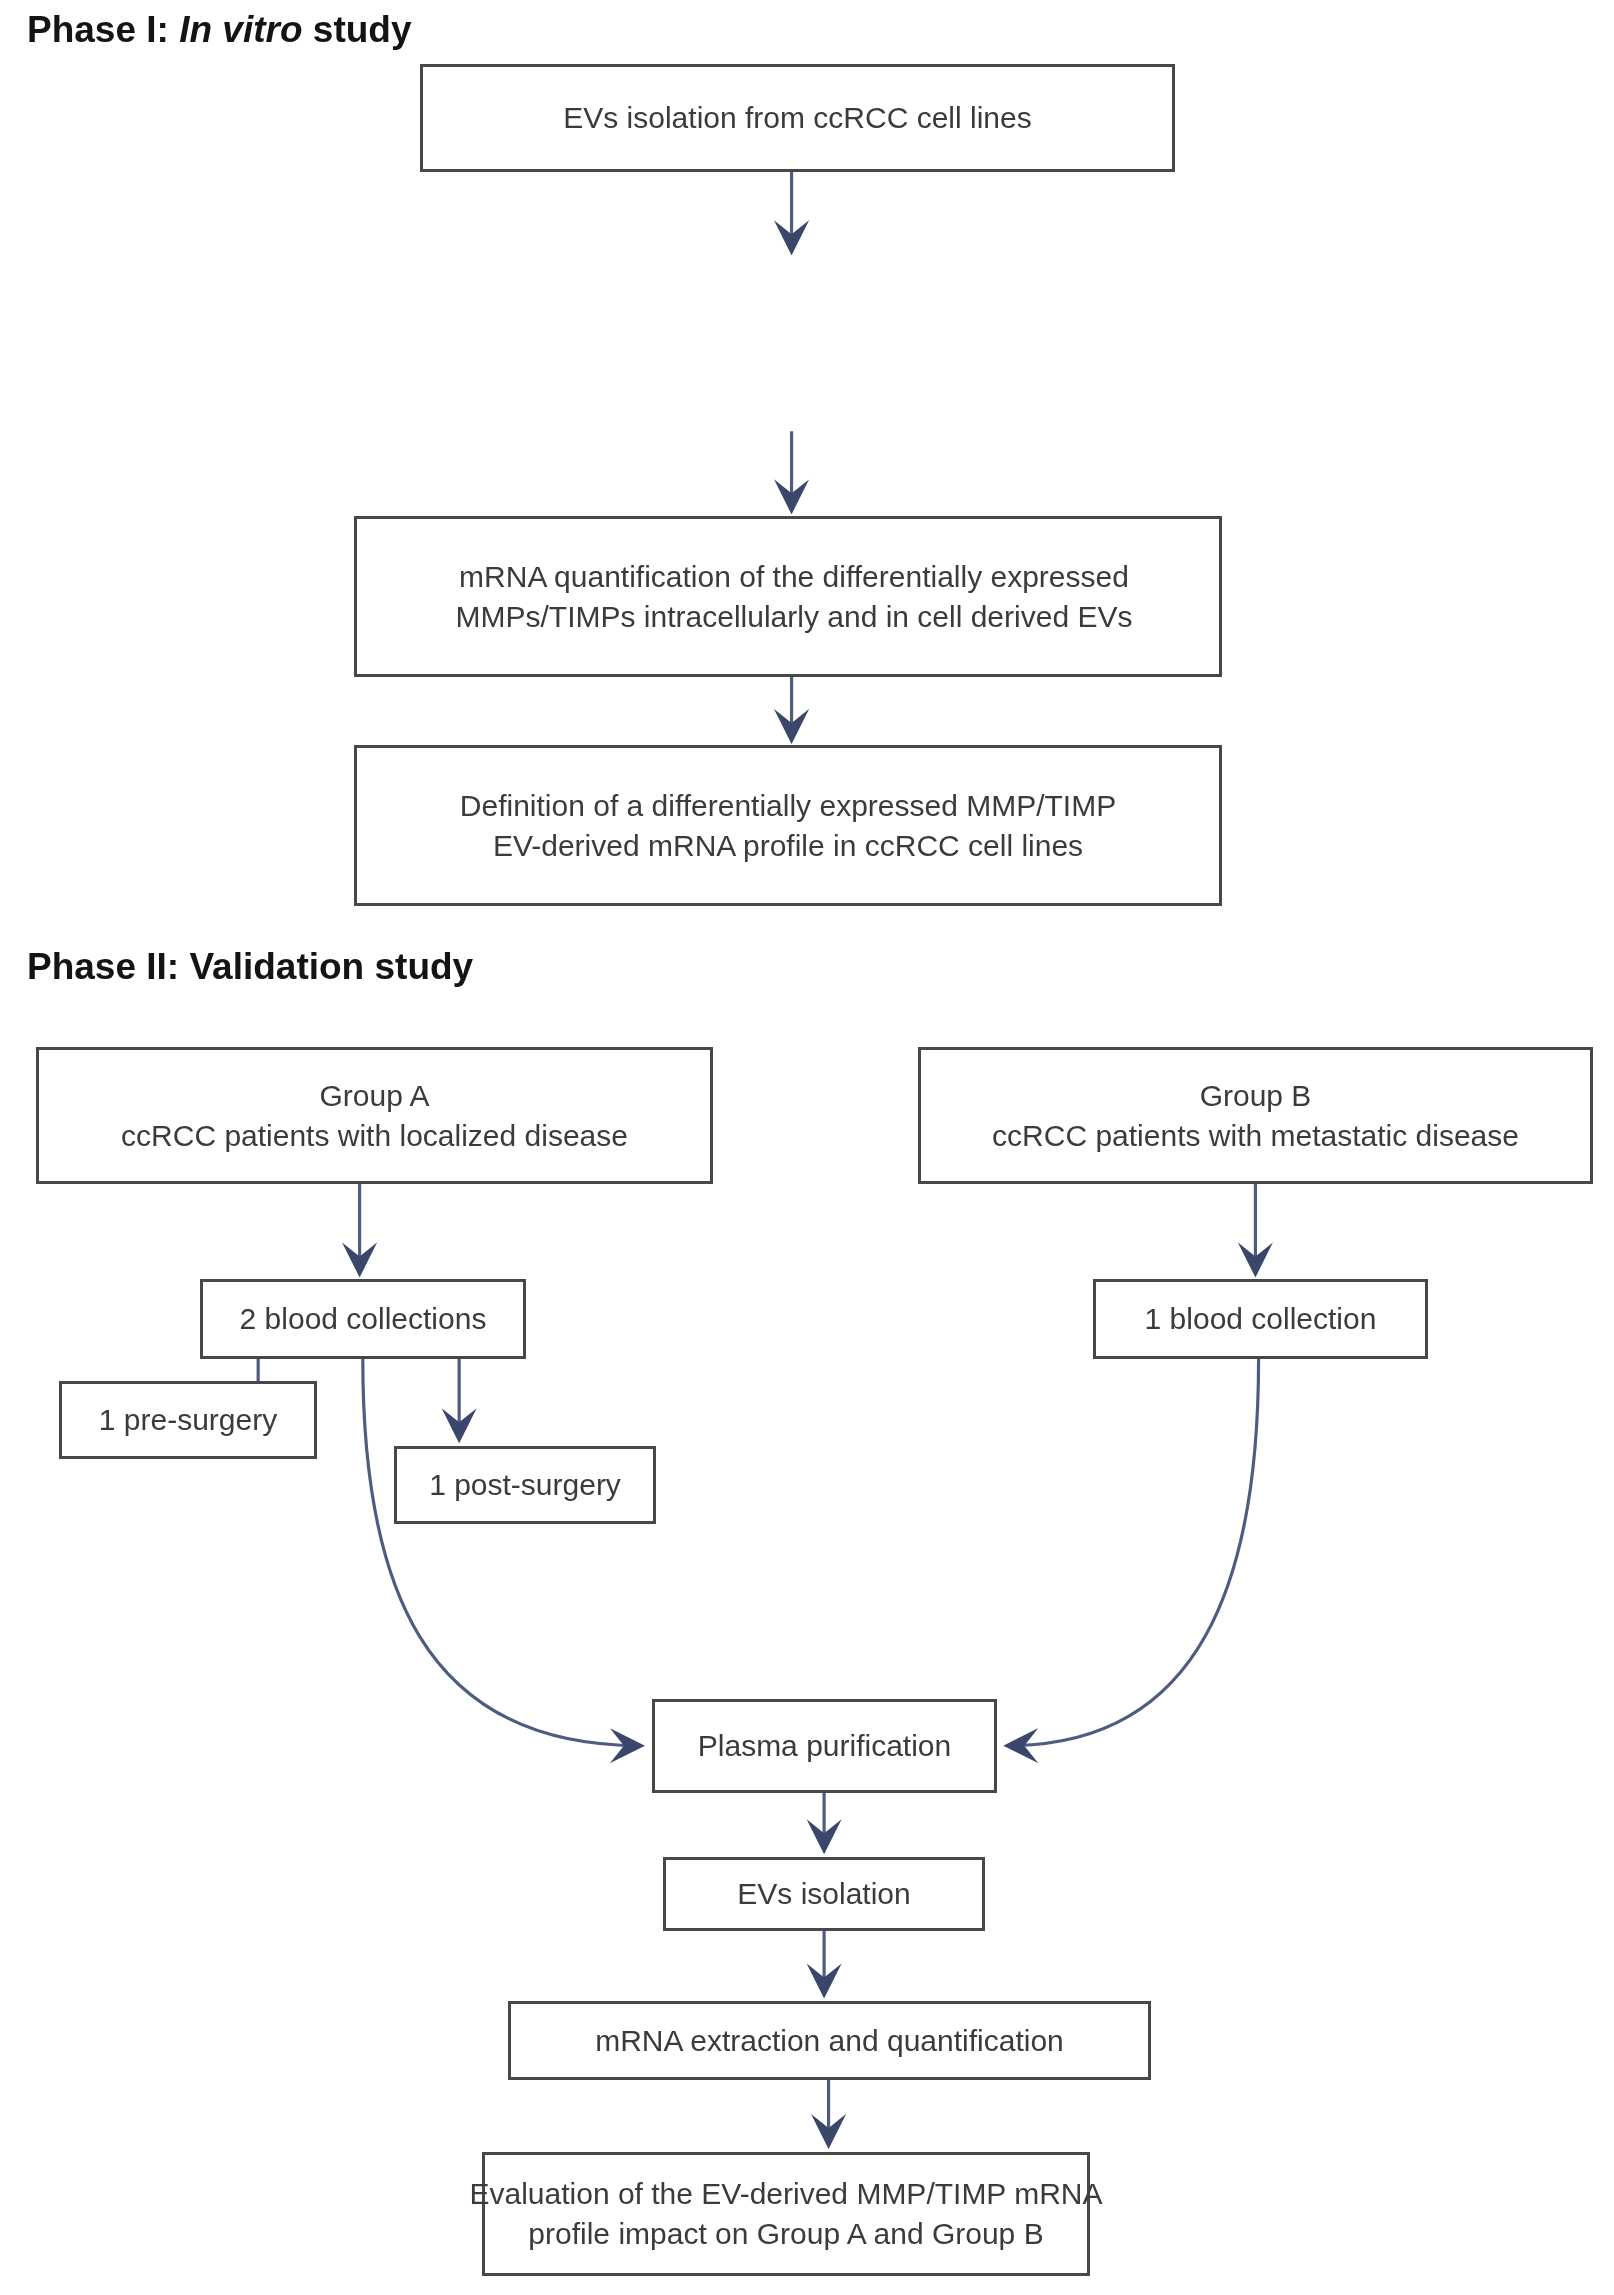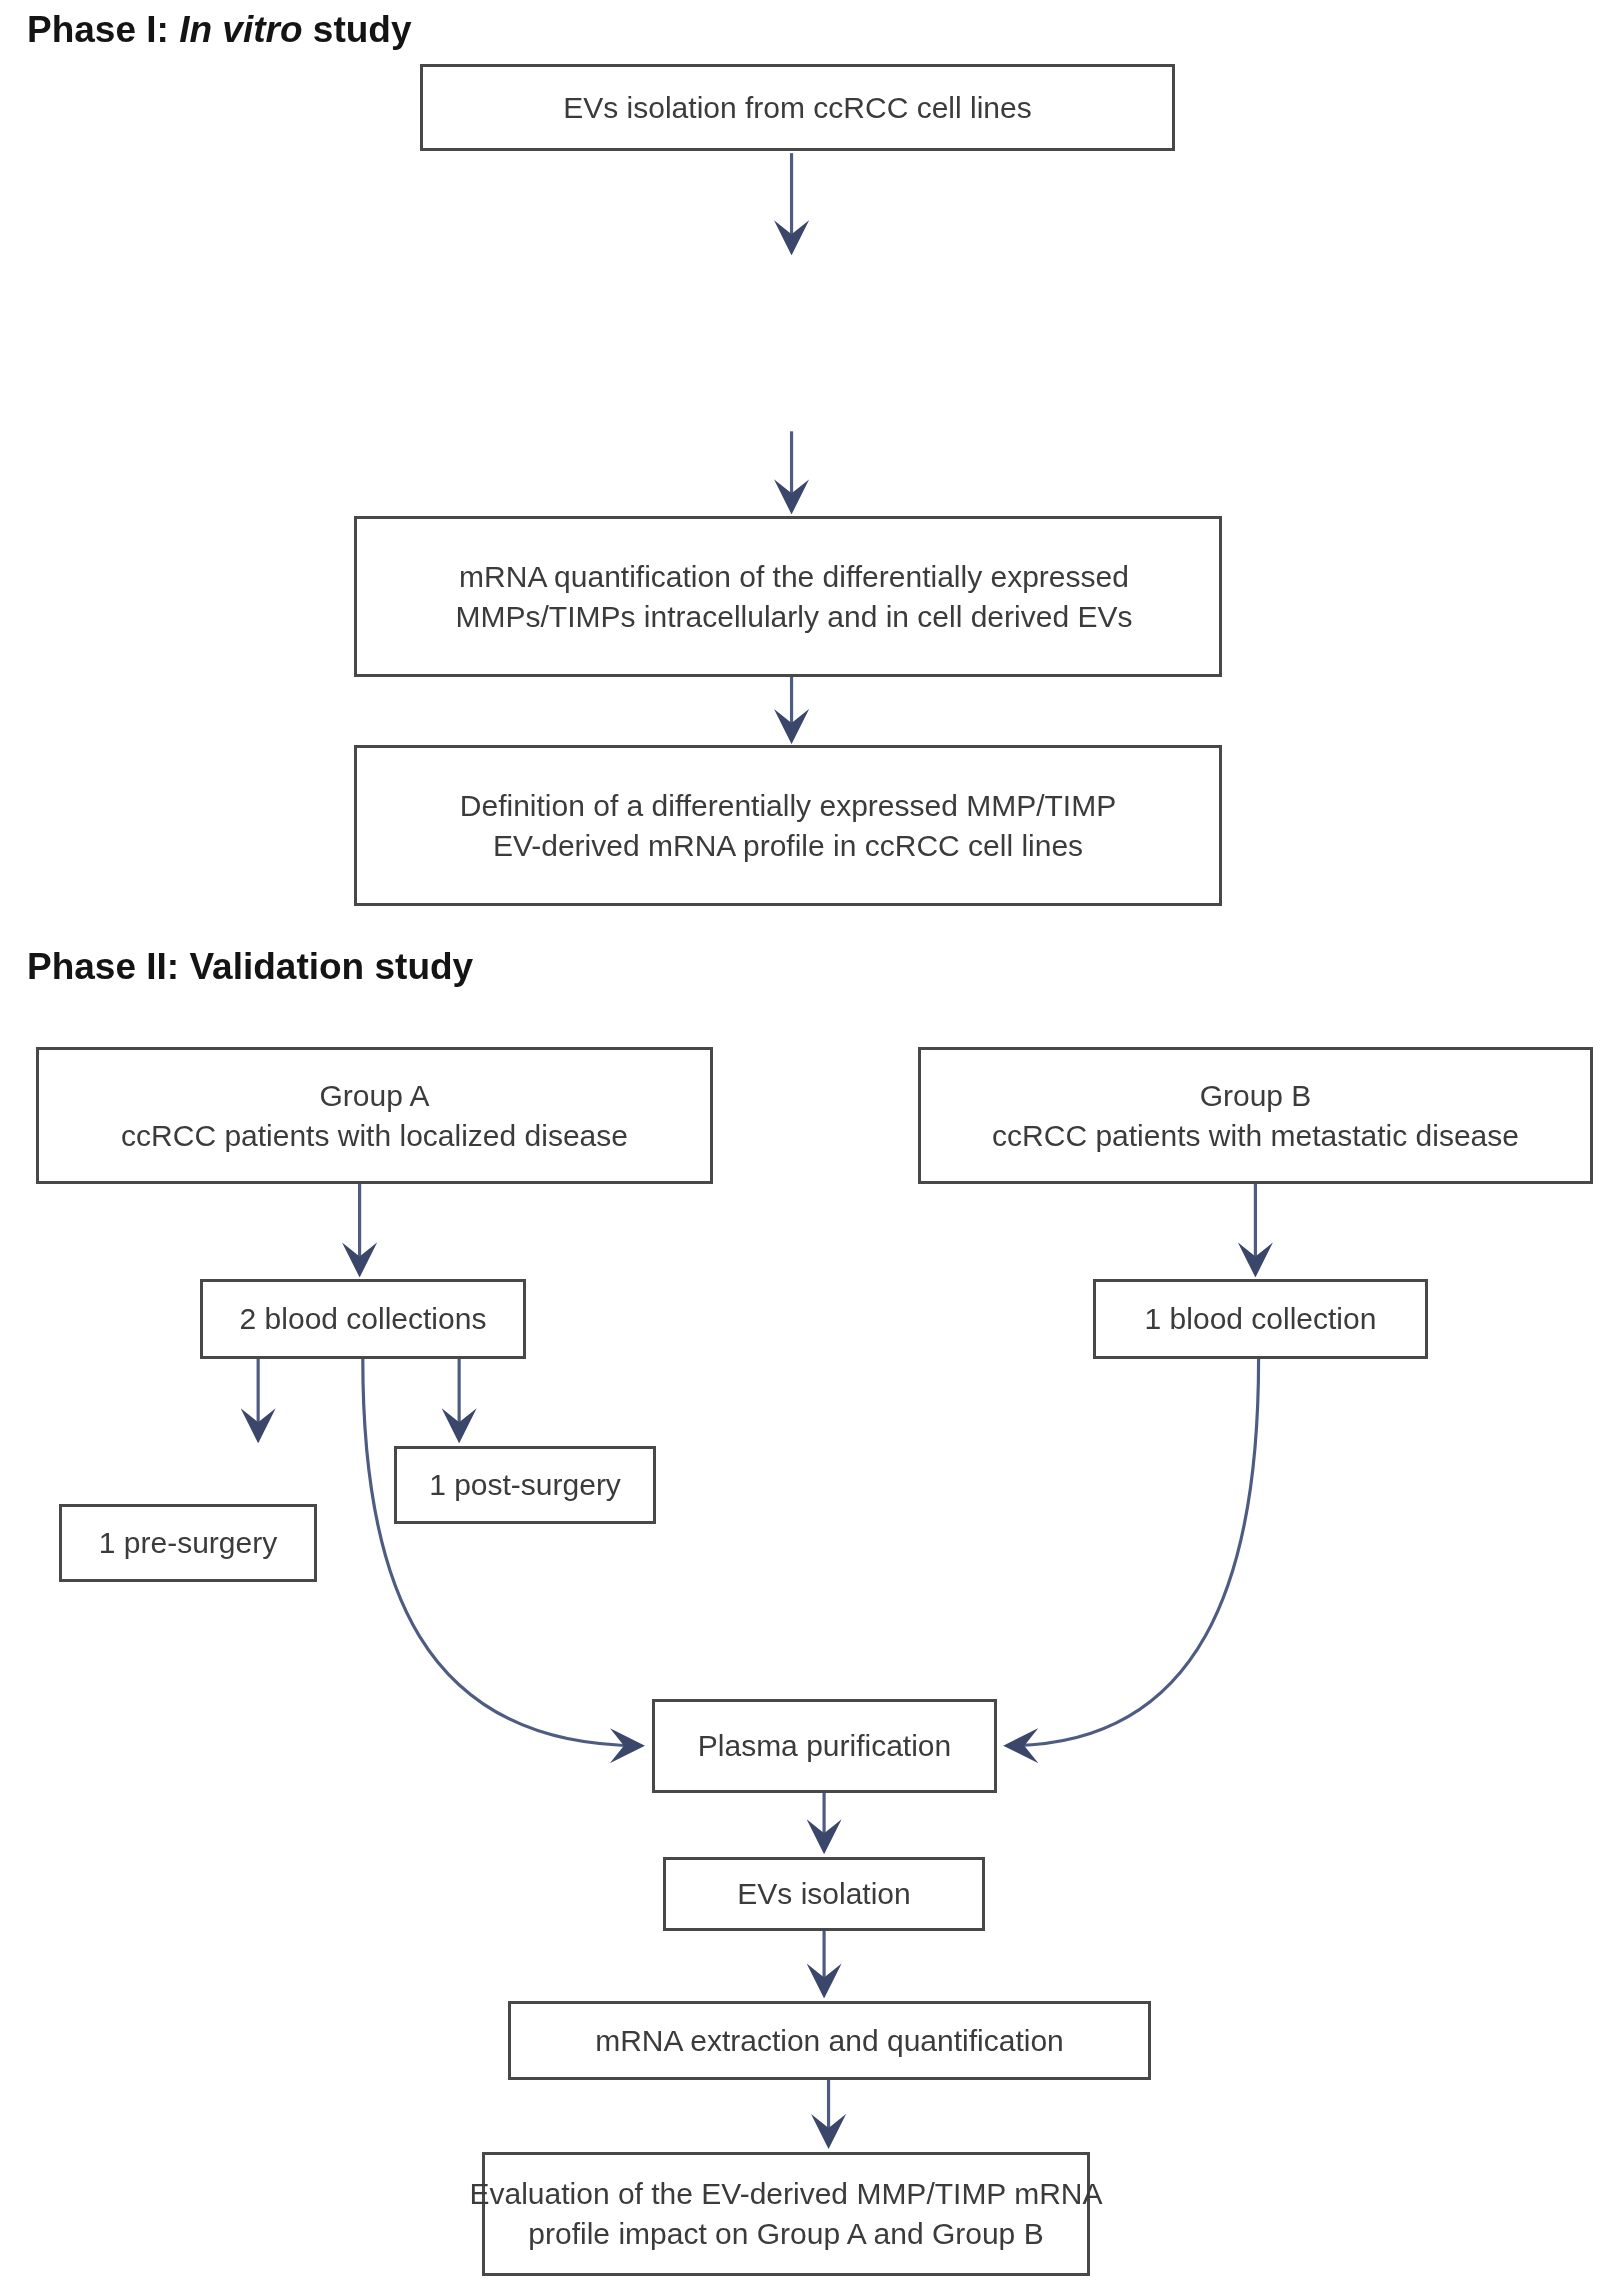--- a/index.html
+++ b/index.html
@@ -13,31 +13,31 @@
     position:absolute; box-sizing:border-box; border:3.2px solid #484848; background:#ffffff;
     display:flex; flex-direction:column; align-items:center; justify-content:center;
     text-align:center; color:#3b3b3b; font-size:30px; line-height:1.32; white-space:nowrap;
   }
   .title {
     position:absolute; left:27px; font-size:37px; font-weight:bold; color:#141414; white-space:nowrap;
   }
   .it { font-style:italic; }
   
   .t1   { top:9px; }
-  .b1   { left:420px;  top:64px;  width:755px; height:87px; }
+  .b1   { left:420px;  top:64px;  width:755px; height:108px; }
   .b2   { left:645px; top:258px;  width:290px;  height:174px; }
   .b3   { left:354px;  top:516px;  width:868px; height:161px;padding-left:12px; }
   .b4   { left:354px;  top:745px; width:868px; height:161px; }
   
   .t2   { top:946px; }
   .ga   { left:36px;   top:1047px; width:677px; height:137px; }
   .gb   { left:918px; top:1047px; width:675px; height:137px; }
   .b2b  { left:200px;  top:1279px; width:326px;  height:80px; }
   .b1b  { left:1093px; top:1279px; width:335px;  height:80px; }
-  .pre  { left:59px;   top:1504px; width:258px;  height:78px; }
+  .pre  { left:59px;   top:1381px; width:258px;  height:78px; }
   .post { left:394px;  top:1446px; width:262px;  height:78px; }
   .pla  { left:652px; top:1699px; width:345px;  height:94px; }
   .evs  { left:663px; top:1857px; width:322px;  height:74px; }
   .mex  { left:508px;  top:2001px; width:643px; height:79px; }
   .evl  { left:454px;  top:2152px; width:608px; height:124px;margin-left:28px; }
 </style>
 </head>
 <body>
 
 <div class="canvas">

